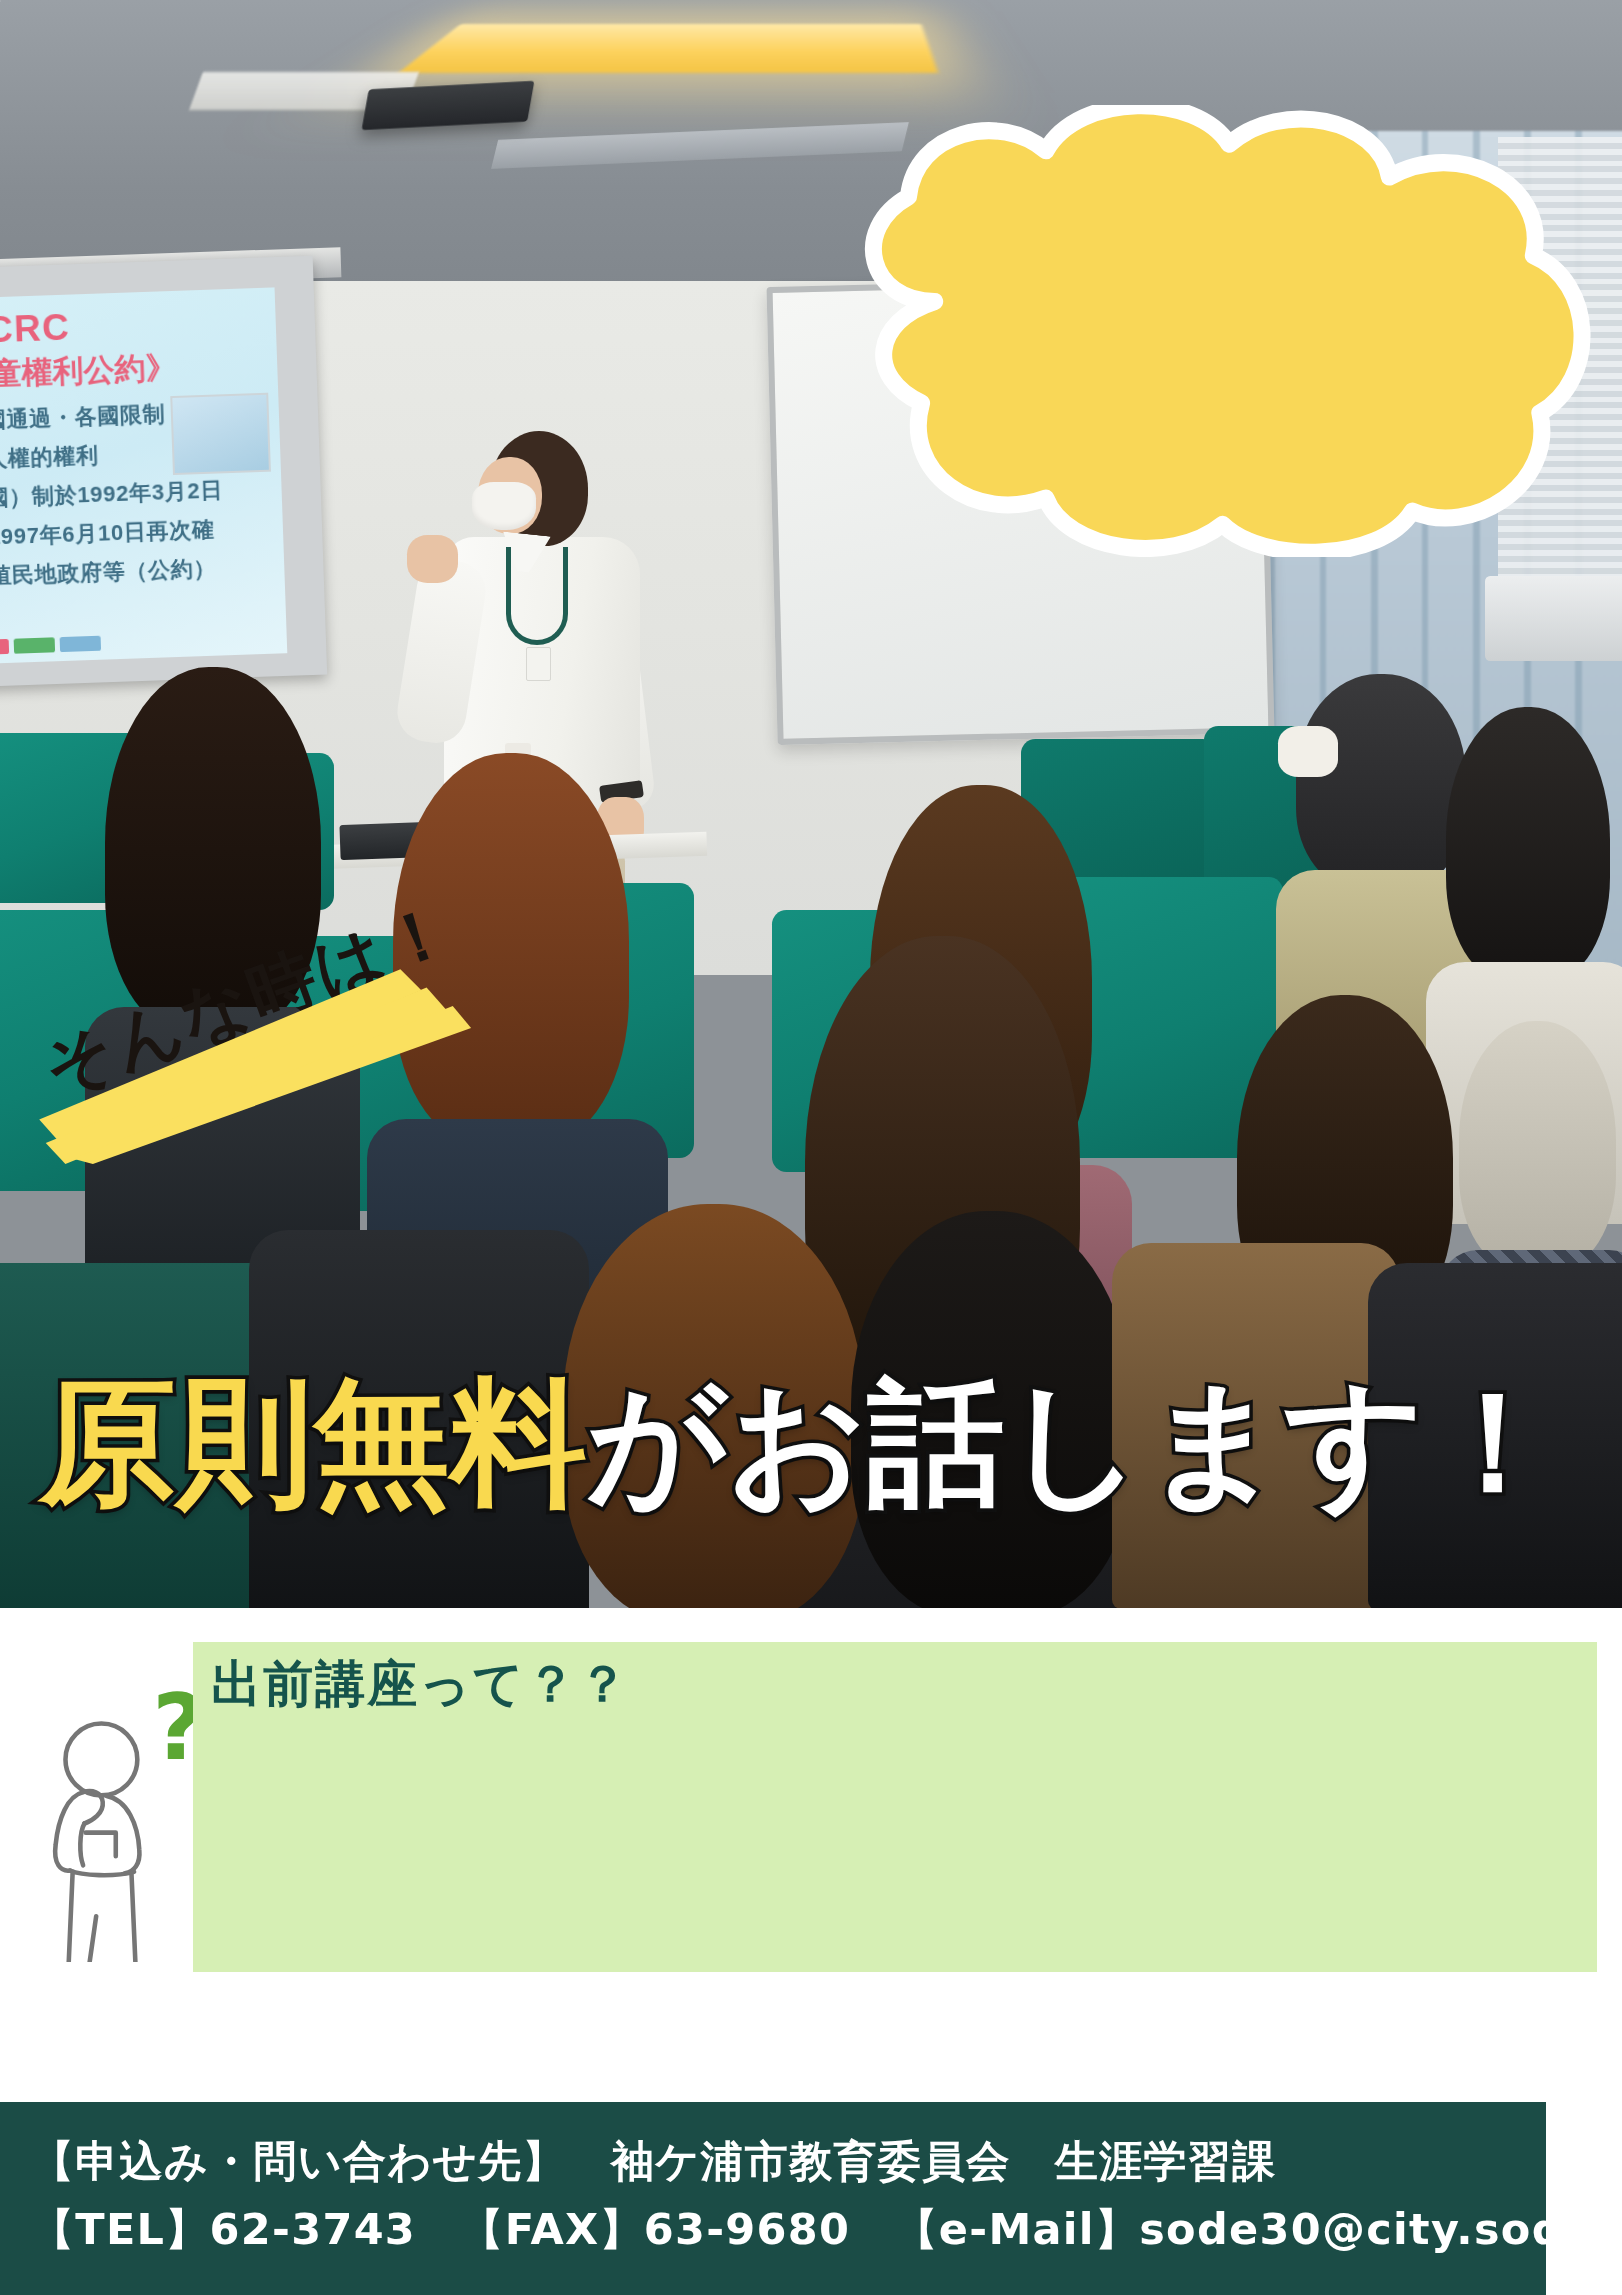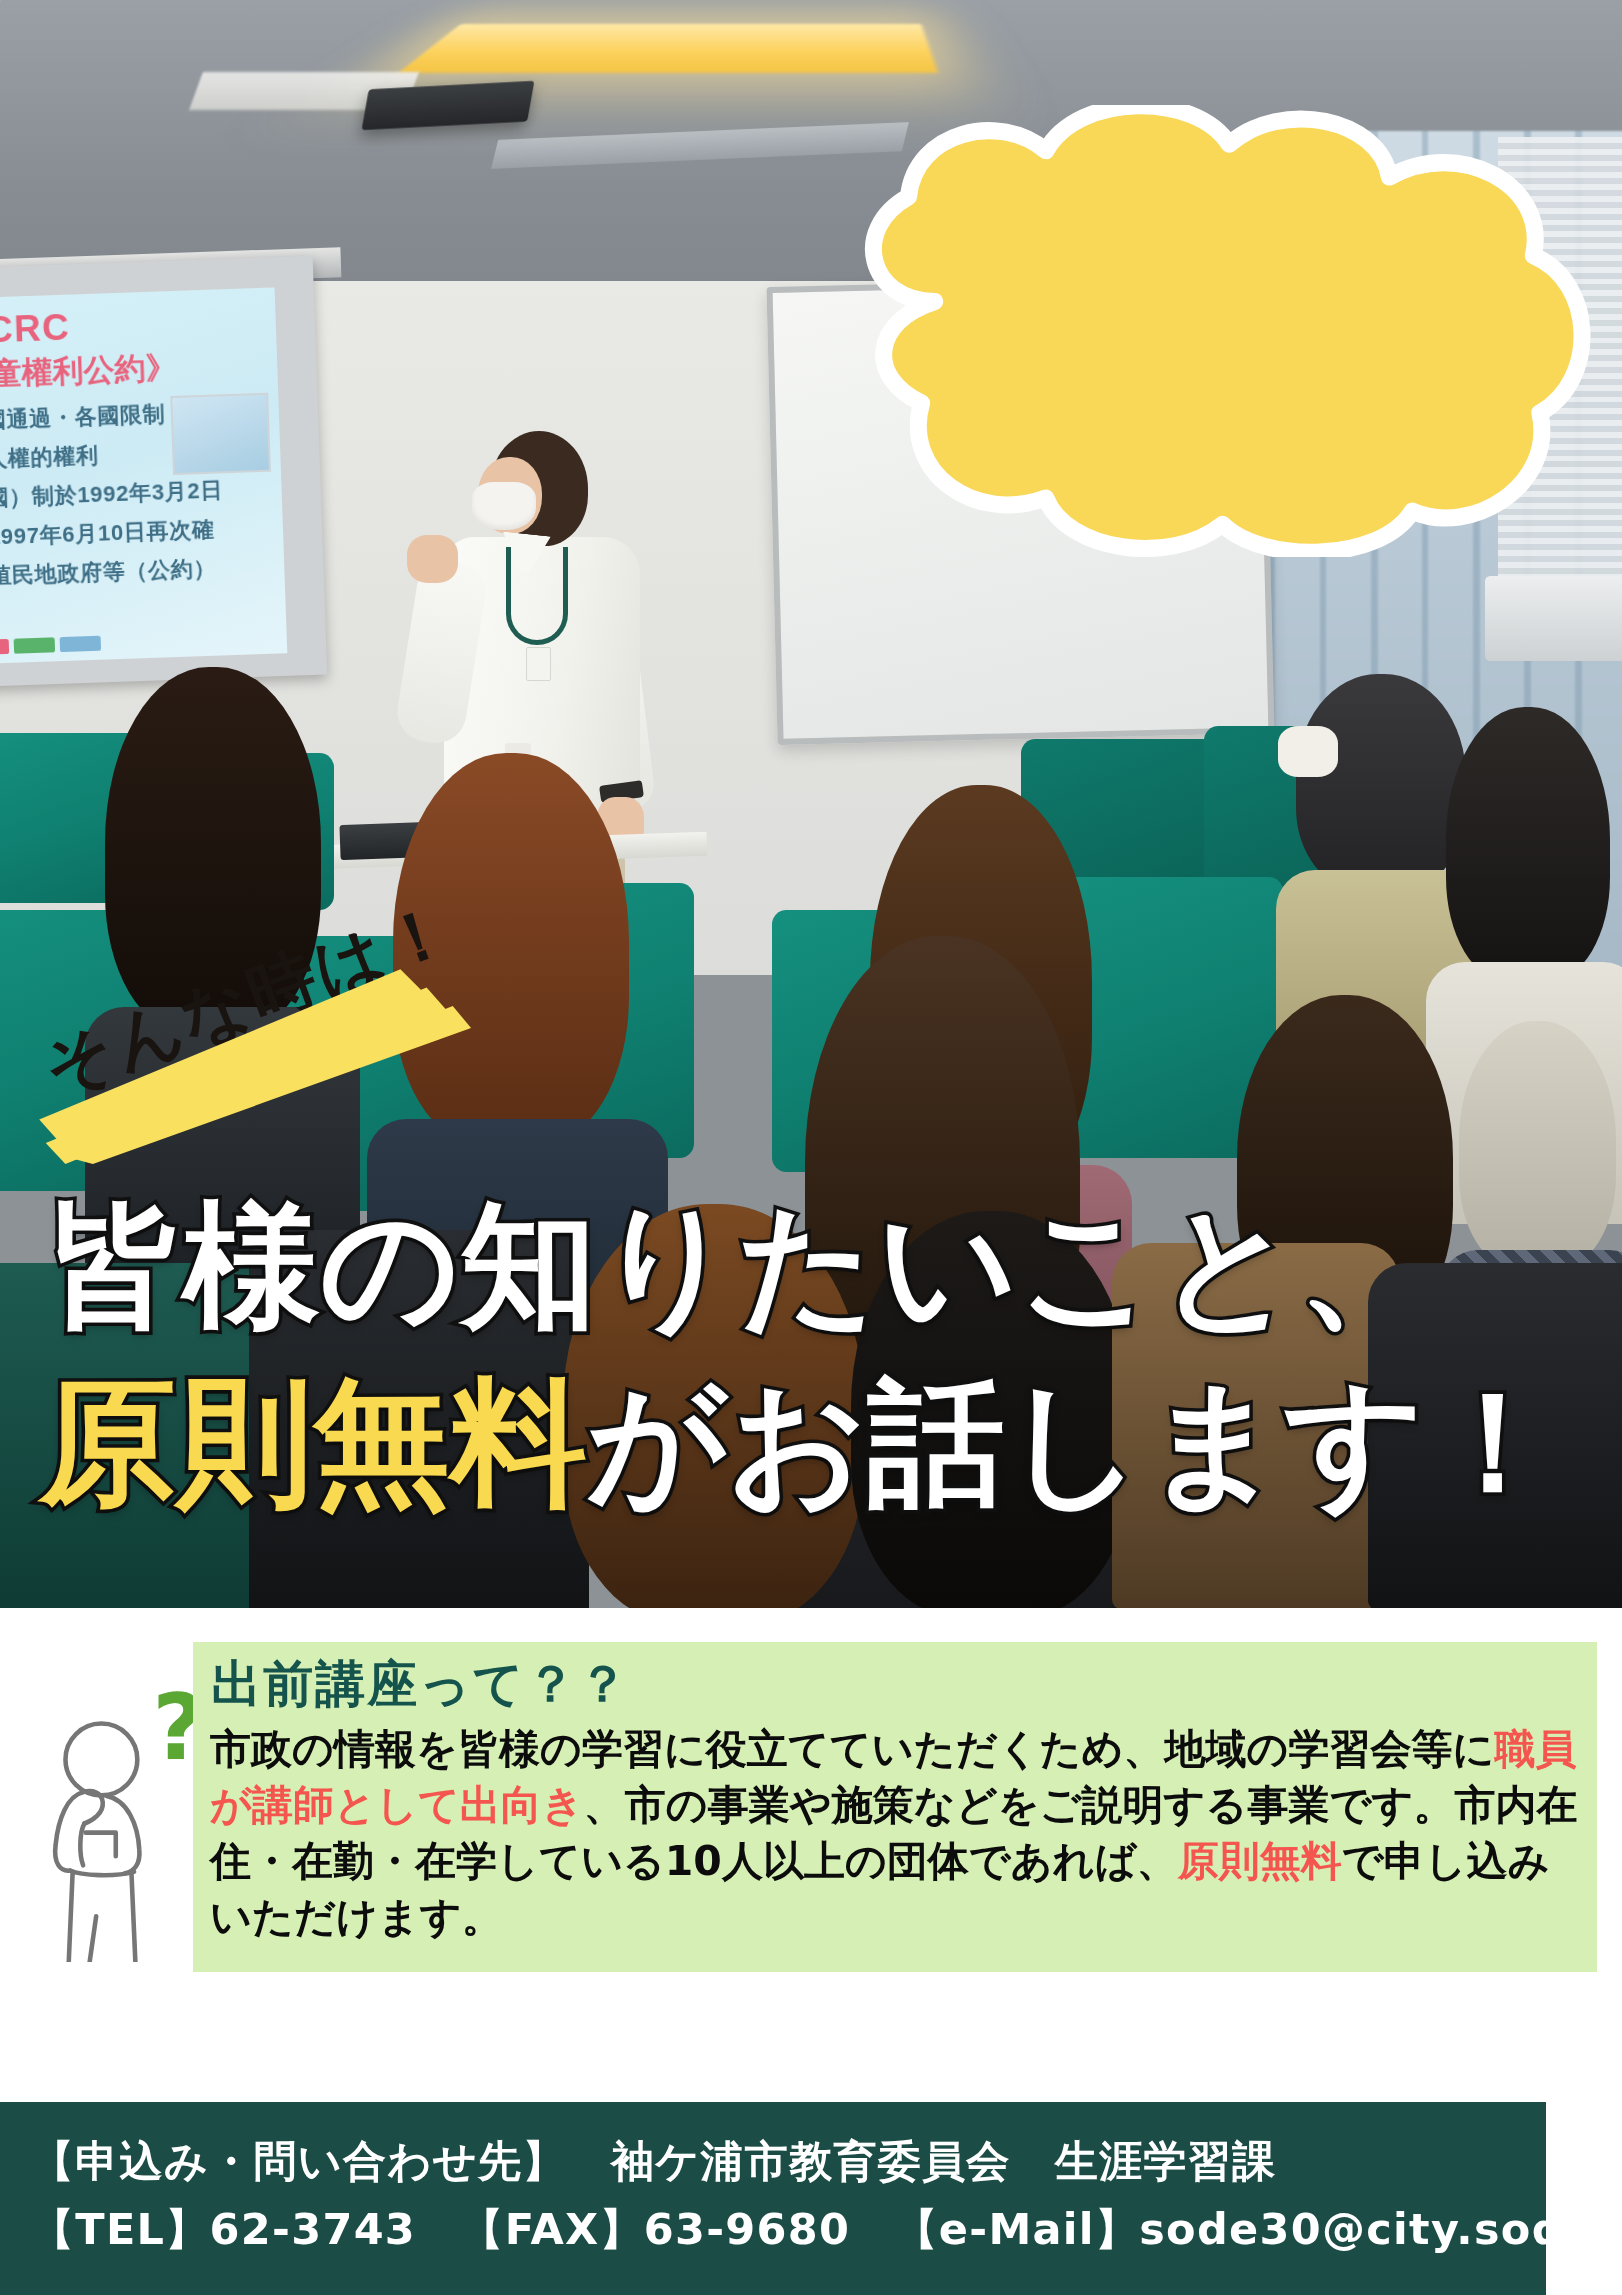--- a/index.html
+++ b/index.html
@@ -470,21 +470,20 @@
     <svg viewBox="0 0 700 300" preserveAspectRatio="none">
       <g fill="#fae05f">
         <path d="M 8 232 L 560 2 L 592 34 L 40 268 Z"></path>
         <path d="M 18 268 L 600 30 L 630 64 L 48 300 Z"></path>
         <path d="M 60 292 L 640 58 L 668 92 L 90 300 Z"></path>
       </g>
     </svg>
   </div>
   <div id="banner-text">そんな時は！</div>
 
-  <div id="headline-1">皆様の知りたいこと、</div>
   <div id="headline-2">
     <span class="yellow">原則無料</span><span class="white">がお話します！</span>
   </div>
 </div>
 
 <div id="info-section">
 
   <div id="thinker">
     <svg viewBox="0 0 260 450">
       <g fill="none" stroke="#767676" stroke-width="7" stroke-linecap="round" stroke-linejoin="round">
@@ -498,23 +497,20 @@
         <path d="M 56 312 L 50 450"></path>
         <path d="M 146 314 L 152 450"></path>
         <path d="M 92 380 L 82 450"></path>
       </g>
       <text x="178" y="140" font-family="DejaVu Sans, Liberation Sans, sans-serif" font-size="140" font-weight="900" fill="#5ba733">?</text>
     </svg>
   </div>
 
   <div id="green-box">
     <div id="green-title">出前講座って？？</div>
-    <div id="green-body">
-      <span>市政の情報を皆様の学習に役立てていただくため、地域の学習会等に</span><span class="hl">職員が講師として出向き</span><span>、市の事業や施策などをご説明する事業です。市内在住・在勤・在学している10人以上の団体であれば、</span><span class="hl">原則無料</span><span>で申し込みいただけます。</span>
-    </div>
   </div>
 
 </div>
 
 <div id="footer-band">
   <div class="footer-line" id="footer-line-1">【申込み・問い合わせ先】　袖ケ浦市教育委員会　生涯学習課</div>
   <div class="footer-line" id="footer-line-2">【TEL】62-3743　【FAX】63-9680　【e-Mail】sode30@city.sodegaura.chiba.jp</div>
 </div>
 
 

